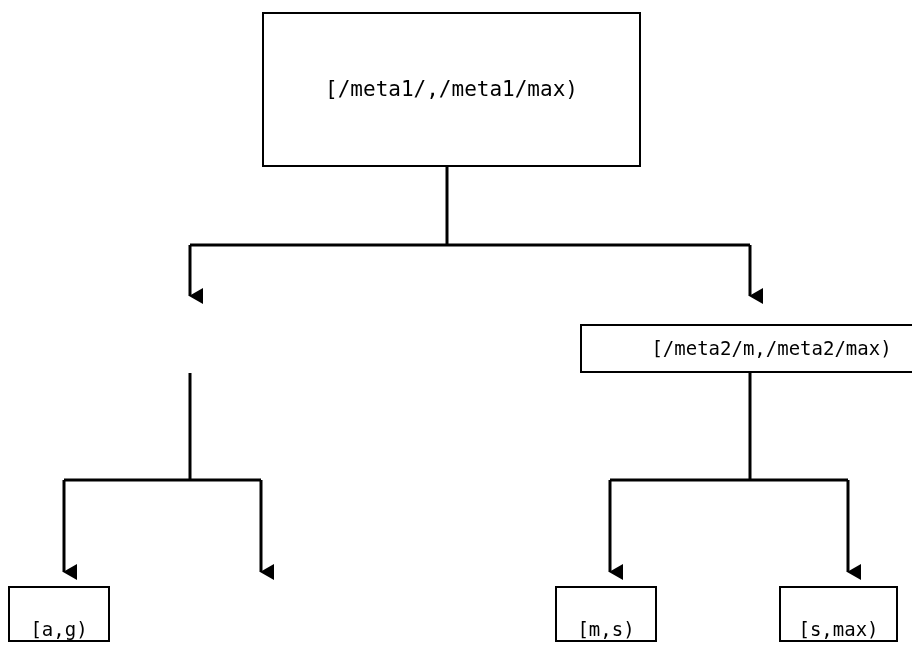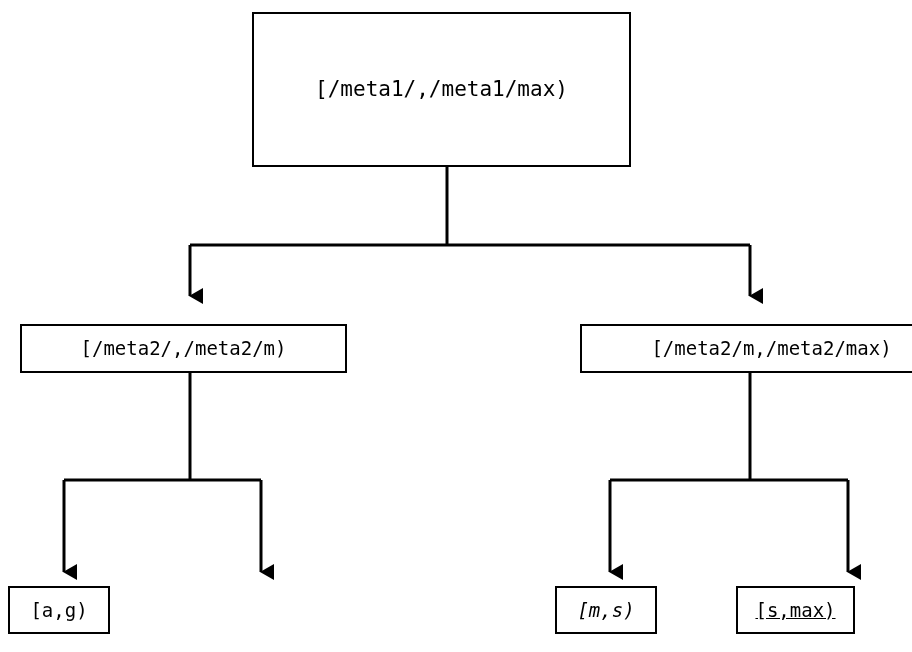--- a/index.html
+++ b/index.html
@@ -38,21 +38,21 @@
     color: #000000;
     white-space: pre;
     letter-spacing: 0px;
   }
   .node-label {
     display: block;
     line-height: 1.1;
   }
   
   #node-root {
-    left: 252px;
+    left: 262px;
     top: 12px;
     width: 379px;
     height: 155px;
     font-size: 21px;
   }
   
   #node-mid-left {
     left: 20px;
     top: 324px;
     width: 327px;
@@ -62,27 +62,28 @@
   #node-mid-right {
     left: 580px;
     top: 324px;
     width: 383px;
     height: 49px;
     font-size: 19px;
   }
   
   .leaf {
     top: 586px;
-    height: 48px;
+    height: 56px;
     font-size: 19px;
+    align-items: flex-end;
   }
   #node-leaf-ag   { left: 8px;   width: 102px; }
   #node-leaf-gm   { left: 205px; width: 102px; }
-  #node-leaf-ms   { left: 555px; width: 102px; font-style: italic; }
-  #node-leaf-smax { left: 736px; width: 119px; text-decoration: underline; }
+  #node-leaf-ms   { left: 555px; width: 102px; }
+  #node-leaf-smax { left: 779px; width: 119px; }
 </style>
 </head>
 <body>
 
 <div id="diagram-canvas">
 
   <svg id="edge-layer" viewBox="0 0 912 652" width="912" height="652" xmlns="http://www.w3.org/2000/svg">
     <defs>
       <marker id="arrow-down" markerWidth="16" markerHeight="14" refX="8" refY="13" orient="auto" markerUnits="userSpaceOnUse">
         <polygon points="0,0 16,0 8,14" fill="#000000"></polygon>
@@ -108,23 +109,20 @@
       <line x1="610" y1="480" x2="848" y2="480" stroke="#000000" stroke-width="3"></line>
       <line x1="610" y1="480" x2="610" y2="572" stroke="#000000" stroke-width="3" marker-end="url(#arrow-down)"></line>
       <line x1="848" y1="480" x2="848" y2="572" stroke="#000000" stroke-width="3" marker-end="url(#arrow-down)"></line>
     </g>
   </svg>
 
   <div class="node" id="node-root">
     <span class="node-label">[/meta1/,/meta1/max)</span>
   </div>
 
-  <div class="node" id="node-mid-left">
-    <span class="node-label">[/meta2/,/meta2/m)</span>
-  </div>
 
   <div class="node" id="node-mid-right">
     <span class="node-label">[/meta2/m,/meta2/max)</span>
   </div>
 
   <div class="node leaf" id="node-leaf-ag">
     <span class="node-label">[a,g)</span>
   </div>
 
 

